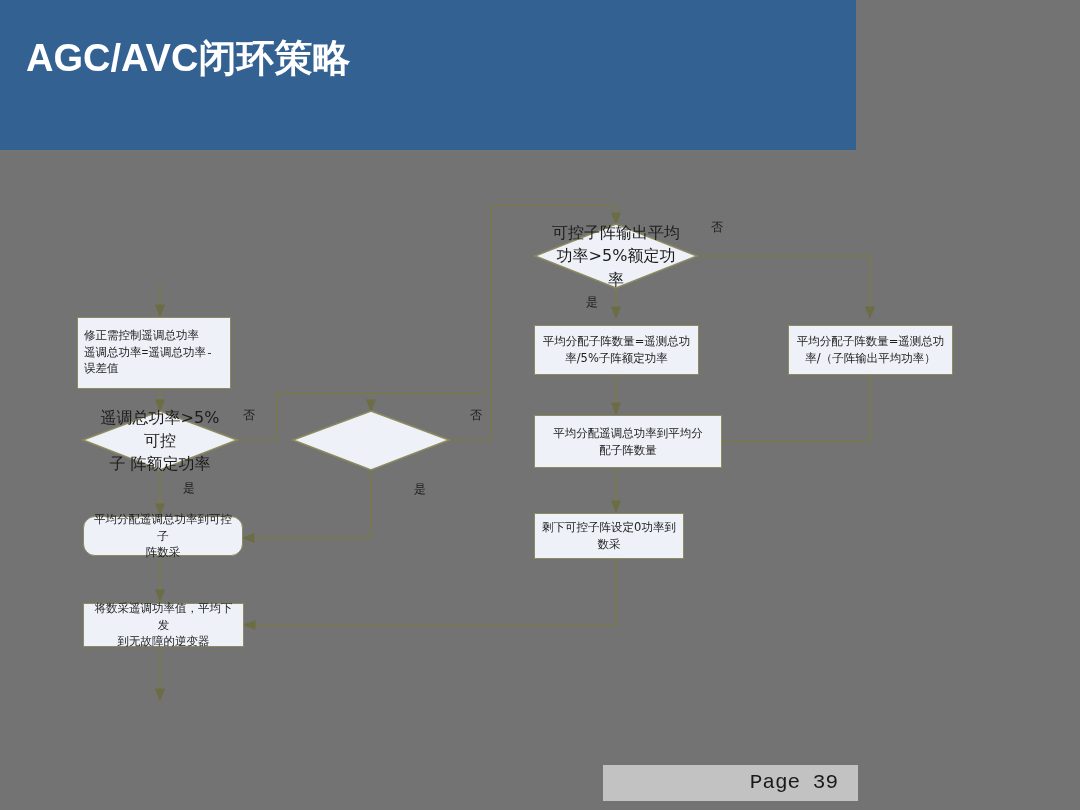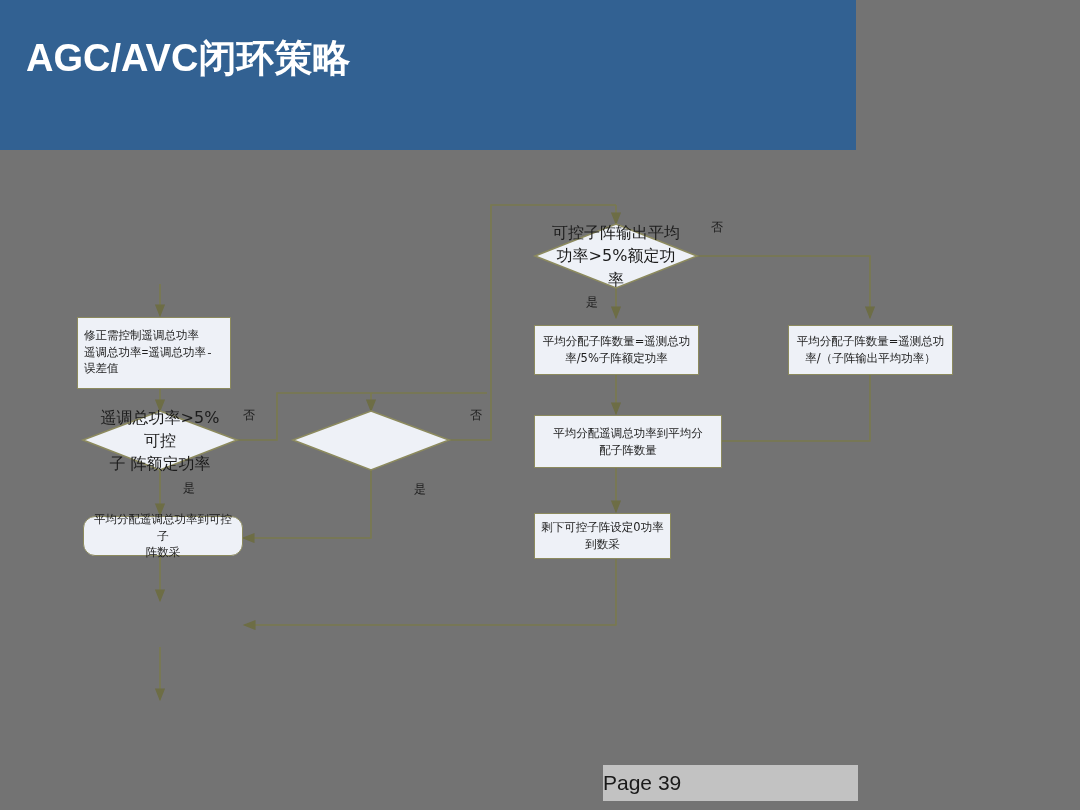--- a/index.html
+++ b/index.html
@@ -47,23 +47,24 @@
     height: 36px;
     background: #c2c2c2;
   }
   #footer-page {
     position: absolute;
     left: 603px;
     top: 765px;
     width: 235px;
     height: 36px;
     line-height: 36px;
+    text-align: right;
     font-size: 21px;
     color: #1a1a1a;
-    font-family: Liberation Sans, sans-serif;
+    font-family: Liberation Mono, monospace;
     white-space: nowrap;
   }
   
   #flow-canvas {
     position: absolute;
     left: 0;
     top: 0;
     width: 1080px;
     height: 810px;
   }
@@ -176,29 +177,33 @@
   <div class="node proc" style="left:788px; top:325px; width:165px; height:50px;">
     <span class="proc-text" style="white-space:pre-wrap;">平均分配子阵数量=遥测总功
 率/（子阵输出平均功率）</span>
   </div>
 
   <div class="node proc" style="left:534px; top:415px; width:188px; height:53px;">
     <span class="proc-text" style="white-space:pre-wrap;">平均分配遥调总功率到平均分
 配子阵数量</span>
   </div>
 
-  <div class="node proc" style="left:534px; top:513px; width:137px; height:46px;">
+  <div class="node proc" style="left:534px; top:513px; width:150px; height:46px;">
     <span class="proc-text" style="white-space:pre-wrap;">剩下可控子阵设定0功率到数采</span>
   </div>
 
   <div class="node proc" style="left:83px; top:516px; width:160px; height:40px;border-radius:12px;">
     <span class="proc-text" style="white-space:pre-wrap;">平均分配遥调总功率到可控子
 阵数采</span>
   </div>
 
+  <div class="node proc" style="left:83px; top:603px; width:161px; height:44px;">
+    <span class="proc-text" style="white-space:pre-wrap;">将数采遥调功率值，平均下发
+到无故障的逆变器</span>
+  </div>
 
   <div class="node decision" style="left:83px; top:411px; width:154px; height:59px;">
     <span class="dia-label" style="white-space:pre-wrap;">遥调总功率&gt;5%可控
 子 阵额定功率</span>
   </div>
 
 
   <div class="node decision" style="left:535px; top:224px; width:162px; height:64px;">
     <span class="dia-label" style="white-space:pre-wrap;">可控子阵输出平均
 功率&gt;5%额定功率</span>

